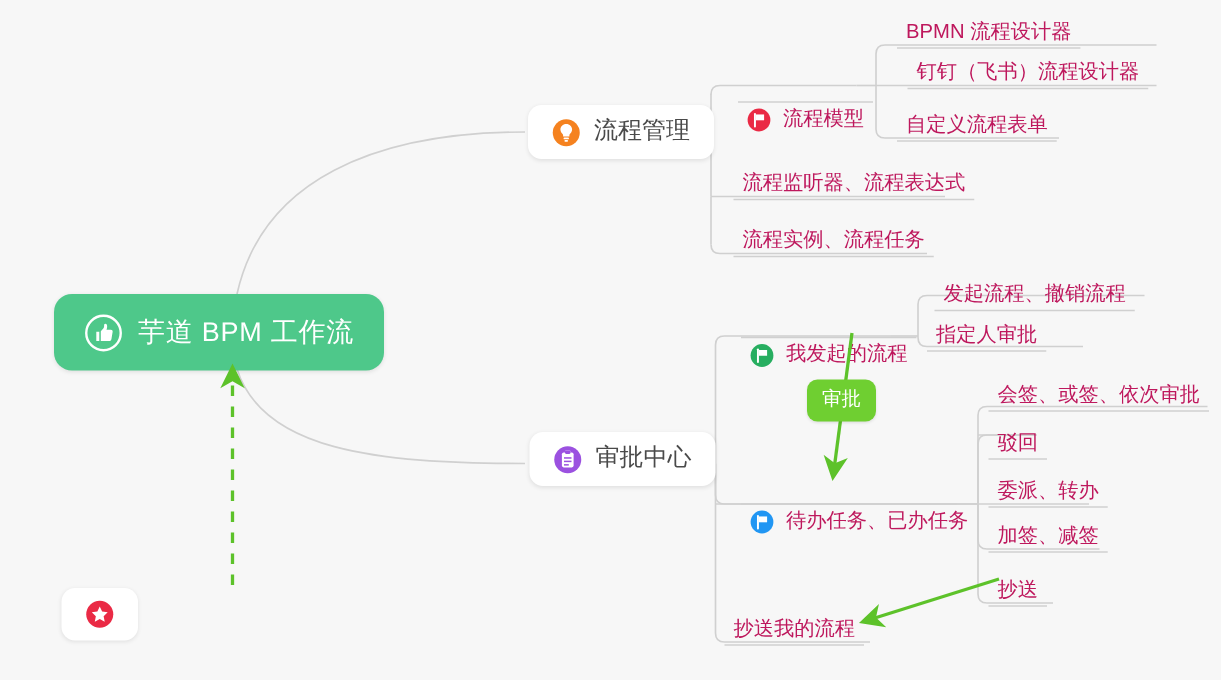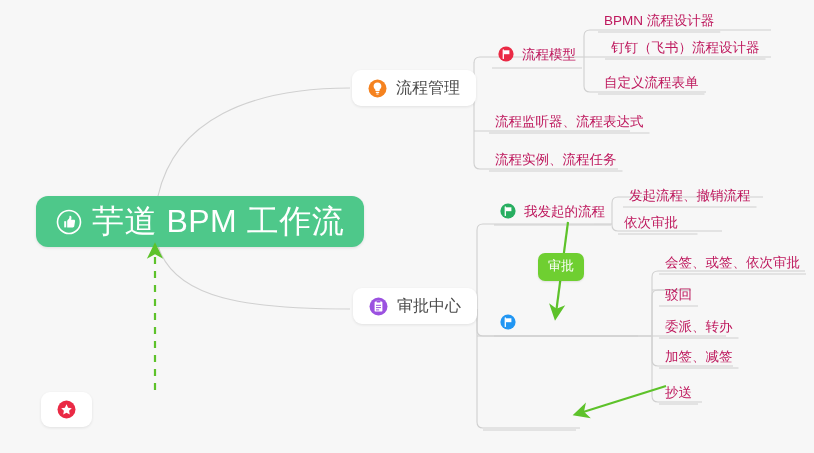--- a/index.html
+++ b/index.html
@@ -14,21 +14,21 @@
   svg.links{position:absolute;left:0;top:0;width:814px;height:453px;pointer-events:none;}
   svg.overlay{position:absolute;left:0;top:0;width:814px;height:453px;pointer-events:none;z-index:40;}
 
   .node{position:absolute;box-sizing:border-box;white-space:nowrap;}
 
   
   .root-node{
     background:#4ec88a;
     border-radius:12px;
     color:#ffffff;
-    font-size:32px;
+    font-size:18px;
     padding:0 20px;
     height:51px;
     line-height:51px;
     box-shadow:0 1px 3px rgba(0,0,0,0.10);
     display:flex;align-items:center;
     z-index:20;
   }
   .root-node .label{margin-left:10px;letter-spacing:0.5px;}
 
   
@@ -50,21 +50,21 @@
   
   .text-node{
     font-size:13.5px;
     color:#be185d;
     padding:0 6px 4px 6px;
     height:20px;
     line-height:18px;
     z-index:15;
     background:transparent;
   }
-  .text-node.with-icon{display:flex;align-items:flex-start;padding-bottom:4px;height:22px;}
+  .text-node.with-icon{display:flex;align-items:flex-end;padding-bottom:4px;height:22px;margin-top:24px;}
   .text-node.with-icon .label{margin-left:8px;}
 
   
   .badge-node{
     background:#6fcf31;
     color:#ffffff;
     border-radius:7px;
     font-size:13px;
     padding:0 10px;
     height:28px;
@@ -231,53 +231,57 @@
         <path d="M5.3 3.9 L5.3 12.4" stroke="#ffffff" stroke-width="1.3" stroke-linecap="round"></path>
         <path d="M6.0 4.3 L11.4 4.3 L11.4 8.2 L6.0 8.2 Z" fill="#ffffff"></path>
       </svg>
     </span>
     <span class="label">我发起的流程</span>
   </div>
   <div class="node text-node" style="left:623px;top:187px;">
     <span>发起流程、撤销流程</span>
   </div>
   <div class="node text-node" style="left:618px;top:214px;">
-    <span>依次审批</span>
+    <span>指定人审批</span>
   </div>
 
   <div class="node badge-node" style="left:538px;top:253px;">
     <span>审批</span>
   </div>
 
   <div class="node text-node with-icon" style="left:494px;top:314px;">
     <span class="ic">
       <svg width="16" height="16" viewBox="0 0 16 16">
         <circle cx="8" cy="8" r="7.6" fill="#2196f3"></circle>
         <path d="M5.3 3.9 L5.3 12.4" stroke="#ffffff" stroke-width="1.3" stroke-linecap="round"></path>
         <path d="M6.0 4.3 L11.4 4.3 L11.4 8.2 L6.0 8.2 Z" fill="#ffffff"></path>
       </svg>
     </span>
+    <span class="label">待办任务、已办任务</span>
   </div>
 
   <div class="node text-node" style="left:659px;top:254px;">
     <span>会签、或签、依次审批</span>
   </div>
   <div class="node text-node" style="left:659px;top:286px;">
     <span>驳回</span>
   </div>
   <div class="node text-node" style="left:659px;top:318px;">
     <span>委派、转办</span>
   </div>
   <div class="node text-node" style="left:659px;top:348px;">
     <span>加签、减签</span>
   </div>
   <div class="node text-node" style="left:659px;top:384px;">
     <span>抄送</span>
   </div>
 
+  <div class="node text-node" style="left:483px;top:410px;">
+    <span>抄送我的流程</span>
+  </div>
 
   <div class="node card-node" style="left:41px;top:392px;">
     <span class="ic">
       <svg width="19" height="19" viewBox="0 0 19 19">
         <circle cx="9.5" cy="9.5" r="9" fill="#ea2a45"></circle>
         <path d="M9.5 4.3 L11.1 7.7 L14.8 8.2 L12.1 10.8 L12.8 14.5
                  L9.5 12.7 L6.2 14.5 L6.9 10.8 L4.2 8.2 L7.9 7.7 Z" fill="#ffffff"></path>
       </svg>
     </span>
   </div>

